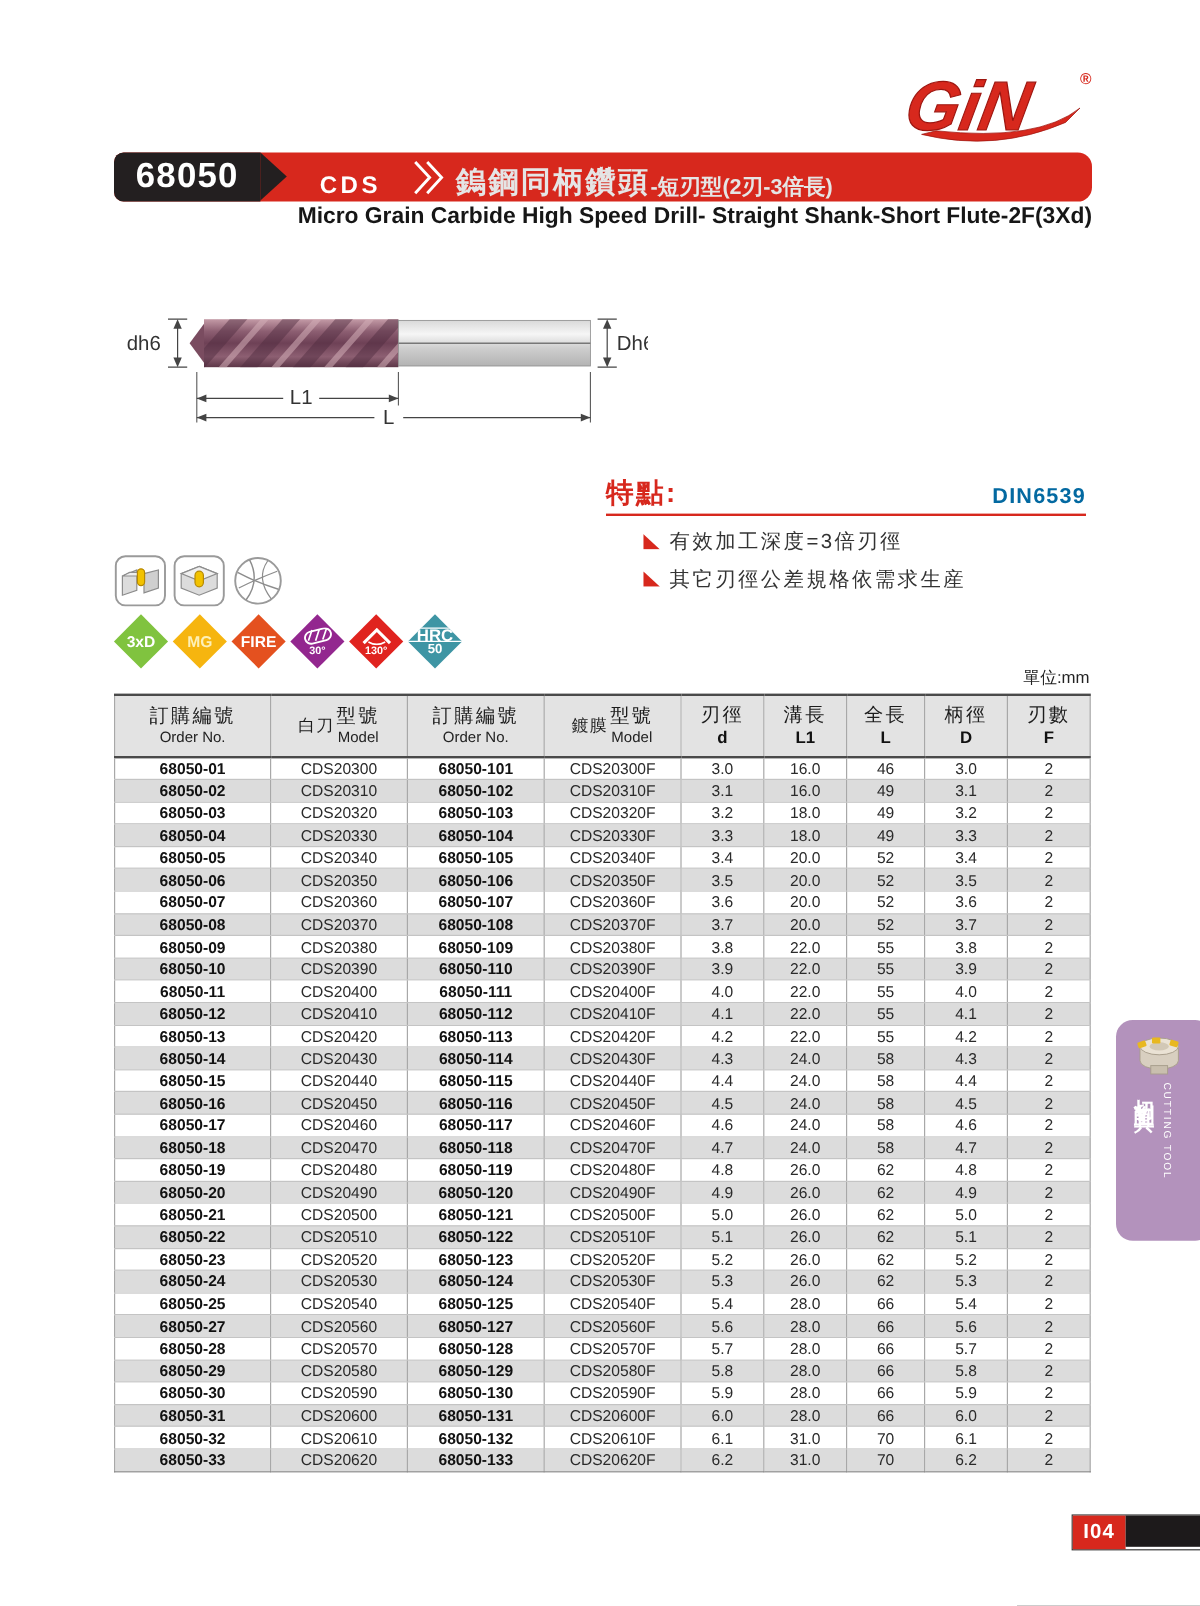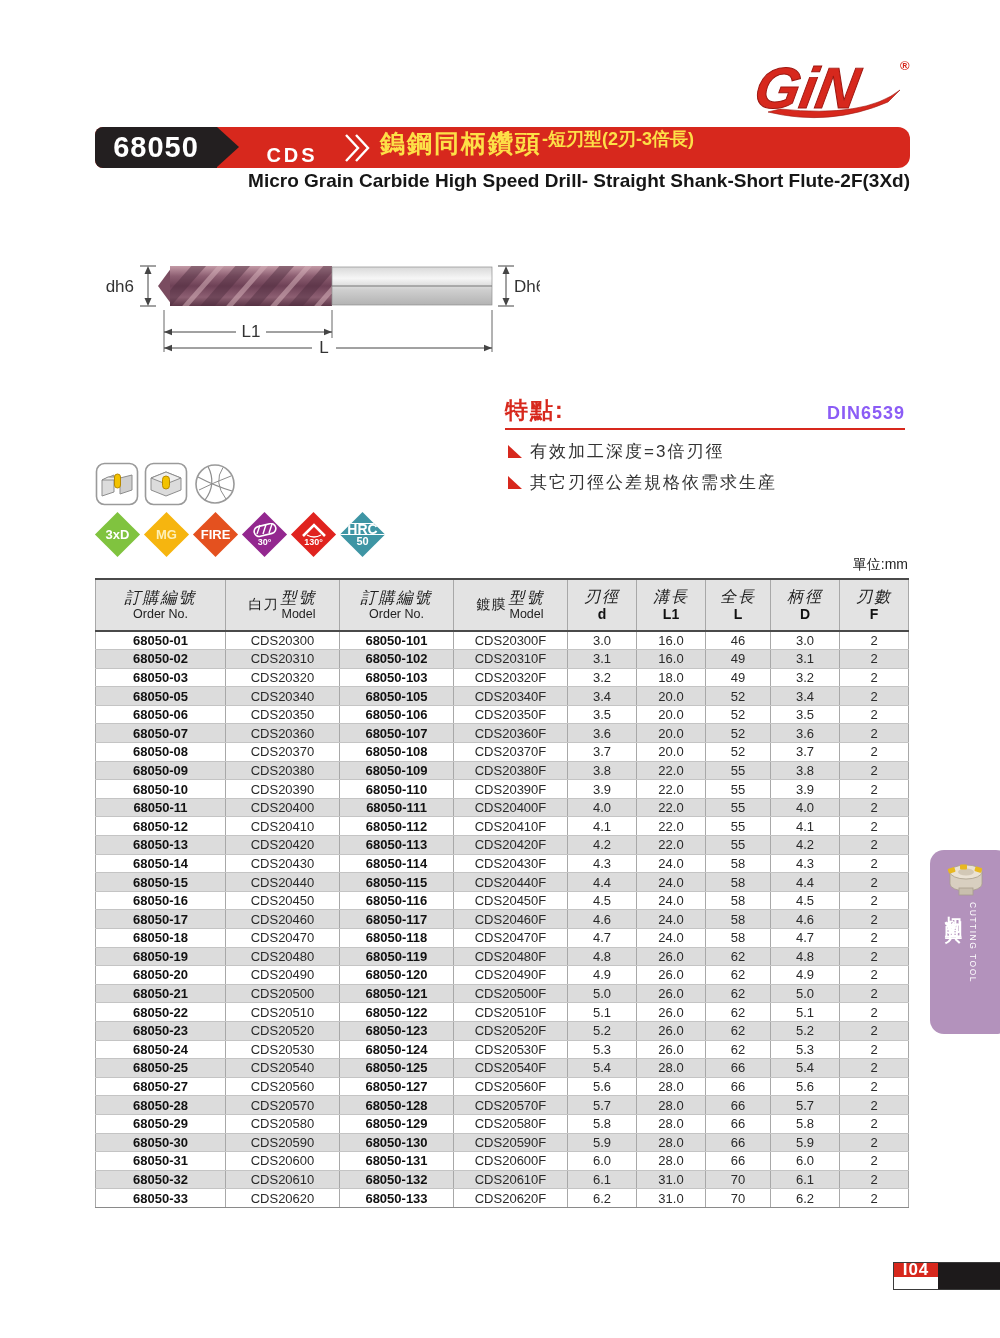--- a/index.html
+++ b/index.html
@@ -13,34 +13,34 @@
   .title-bar { position:absolute; left:95px; top:127px; width:815px; height:41px;
                background:#d7281d; border-radius:8px 12px 12px 8px; }
   .code-chip { position:absolute; left:0; top:0; width:122px; height:41px; background:#231f20;
                border-radius:8px 0 0 8px; display:flex; align-items:center; justify-content:center; }
   .code-chip:after { content:""; position:absolute; left:122px; top:0;
                border-left:22px solid #231f20; border-top:20.5px solid transparent; border-bottom:20.5px solid transparent; }
   .code-text { color:#fff; font-size:29px; font-weight:bold; letter-spacing:1px; }
   .series-text { position:absolute; left:152px; top:0; width:90px; height:57px; display:flex; align-items:center;
                justify-content:center; color:#fff; font-size:20px; font-weight:bold; letter-spacing:3px; }
   .bar-chevron { position:absolute; left:248px; top:6px; }
-  .title-zh { position:absolute; left:285px; top:0; height:41px; display:flex; align-items:flex-start; color:#fde047; white-space:nowrap; }
+  .title-zh { position:absolute; left:285px; top:0; height:41px; display:flex; align-items:flex-end; color:#e5e5e5; white-space:nowrap; }
   .title-zh .big { font-size:25px; font-weight:bold; letter-spacing:2px; }
   .title-zh .small { font-size:18px; font-weight:bold; }
   .subtitle-en { position:absolute; right:90px; top:170px; font-size:19px; font-weight:bold; color:#161616; white-space:nowrap; }
 
   
   .drill-diagram { position:absolute; left:100px; top:248px; width:440px; height:110px; }
 
   
   .feat-head { position:absolute; left:505px; top:395px; font-size:23px; font-weight:bold; color:#d7281d; letter-spacing:2px; }
   .feat-underline { position:absolute; left:505px; top:428px; width:400px; height:2px; background:#d7281d; }
-  .din-label { position:absolute; right:95px; top:403px; font-size:18px; font-weight:bold; color:#8b5cf6; letter-spacing:1px;text-align:right; }
+  .din-label { position:absolute; right:95px; top:403px; font-size:18px; font-weight:bold; color:#0369a1; letter-spacing:1px;text-align:right; }
   .feat-list { position:absolute; left:508px; top:440px; list-style:none; }
-  .feat-list li { display:flex; align-items:center; margin-bottom:8px; font-size:17px; color:#333; letter-spacing:2px; }
+  .feat-list li { display:flex; align-items:center; margin-bottom:8px; font-size:17px; color:#333; letter-spacing:2px;margin-left:28px; }
   .tri-marker { display:inline-block; width:14px; height:13px; background:#d7281d;
                 clip-path:polygon(0 0, 100% 100%, 0 100%); margin-right:8px; flex:0 0 auto; }
 
   
   .app-icons { position:absolute; left:95px; top:462px; display:flex; gap:5px; }
 
   
   .badges { position:absolute; left:94px; top:511px; display:flex; gap:2px; }
   .badge { width:47px; height:47px; clip-path:polygon(50% 2%, 98% 50%, 50% 98%, 2% 50%);
            display:flex; flex-direction:column; align-items:center; justify-content:center; color:#fff; }
@@ -50,40 +50,40 @@
 
   
   .unit-note { position:absolute; right:92px; top:556px; font-size:14px; color:#222; }
   .spec-table-wrap { position:absolute; left:95px; top:578px; width:813px; }
   table.spec { width:813px; border-collapse:collapse; table-layout:fixed; }
   table.spec th, table.spec td { border-right:1px solid #a8a8a8; text-align:center; overflow:hidden; }
   table.spec th:first-child, table.spec td:first-child { border-left:1px solid #a8a8a8; }
   table.spec thead th { background:#e3e3e3; height:52px; border-top:2px solid #4a4a4a; border-bottom:2px solid #4a4a4a;
                         font-weight:normal; color:#1c1c1c; vertical-align:middle; }
   .hd-stack { display:flex; flex-direction:column; align-items:center; line-height:1.15; }
-  .hd-zh { font-size:16px; letter-spacing:2px;font-style:italic; }
+  .hd-zh { font-size:16px; letter-spacing:2px; }
   .hd-en { font-size:12.5px; color:#222; }
   .hd-en-b { font-size:14px; font-weight:bold; color:#111; }
   .hd-combo { display:flex; align-items:center; justify-content:center; gap:2px; }
   .hd-prefix { font-size:14px; letter-spacing:1px; }
   table.spec tbody td { height:18.6px; font-size:13px; color:#2a2a2a; border-bottom:1px solid #c4c4c4; line-height:1; }
   table.spec tbody tr:nth-child(even) { background:#dcdcdc; }
   table.spec tbody tr:last-child td { border-bottom:1.5px solid #8a8a8a; }
   table.spec td.bold { font-weight:bold; color:#111; }
 
   
   .side-tab { position:absolute; left:930px; top:850px; width:80px; height:184px; background:#b392bc;
               border-radius:14px; display:flex; flex-direction:column; align-items:flex-start; padding:10px 0 0 8px; }
   .side-tab .texts { display:flex; flex-direction:row; gap:3px; margin-top:6px; margin-left:4px; }
   .tab-zh { writing-mode:vertical-rl; color:#fff; font-size:17px; letter-spacing:4px; font-weight:bold; }
   .tab-en { writing-mode:vertical-rl; color:#fff; font-size:8.5px; letter-spacing:1.5px; }
 
   
   .page-marker { position:absolute; left:893px; top:1262px; display:flex; border:1px solid #3a3a3a; }
-  .pm-red { width:44px; height:14px; background:#d7281d; color:#fff; font-size:17px; font-weight:bold;
+  .pm-red { width:44px; height:28px; background:#d7281d; color:#fff; font-size:17px; font-weight:bold;
             display:flex; align-items:center; justify-content:center; letter-spacing:1px; }
   .pm-black { width:66px; height:26px; background:#1d1a1b; }
 </style>
 </head>
 <body>
 
 <div class="page">
 
   <svg class="logo" viewBox="0 0 180 75">
     <g transform="skewX(-10)">
@@ -348,20 +348,31 @@
             <td>CDS20320</td>
             <td class="bold">68050-103</td>
             <td>CDS20320F</td>
             <td>3.2</td>
             <td>18.0</td>
             <td>49</td>
             <td>3.2</td>
             <td>2</td>
           </tr>
           <tr>
+            <td class="bold">68050-04</td>
+            <td>CDS20330</td>
+            <td class="bold">68050-104</td>
+            <td>CDS20330F</td>
+            <td>3.3</td>
+            <td>18.0</td>
+            <td>49</td>
+            <td>3.3</td>
+            <td>2</td>
+          </tr>
+          <tr>
             <td class="bold">68050-05</td>
             <td>CDS20340</td>
             <td class="bold">68050-105</td>
             <td>CDS20340F</td>
             <td>3.4</td>
             <td>20.0</td>
             <td>52</td>
             <td>3.4</td>
             <td>2</td>
           </tr>

